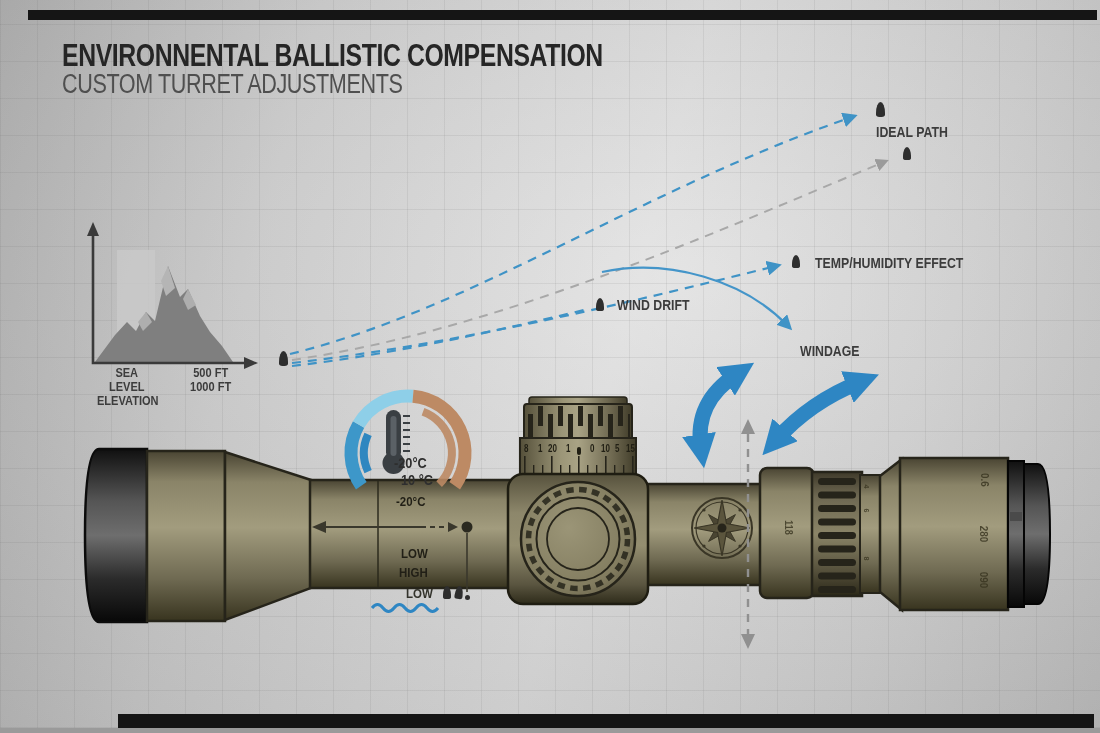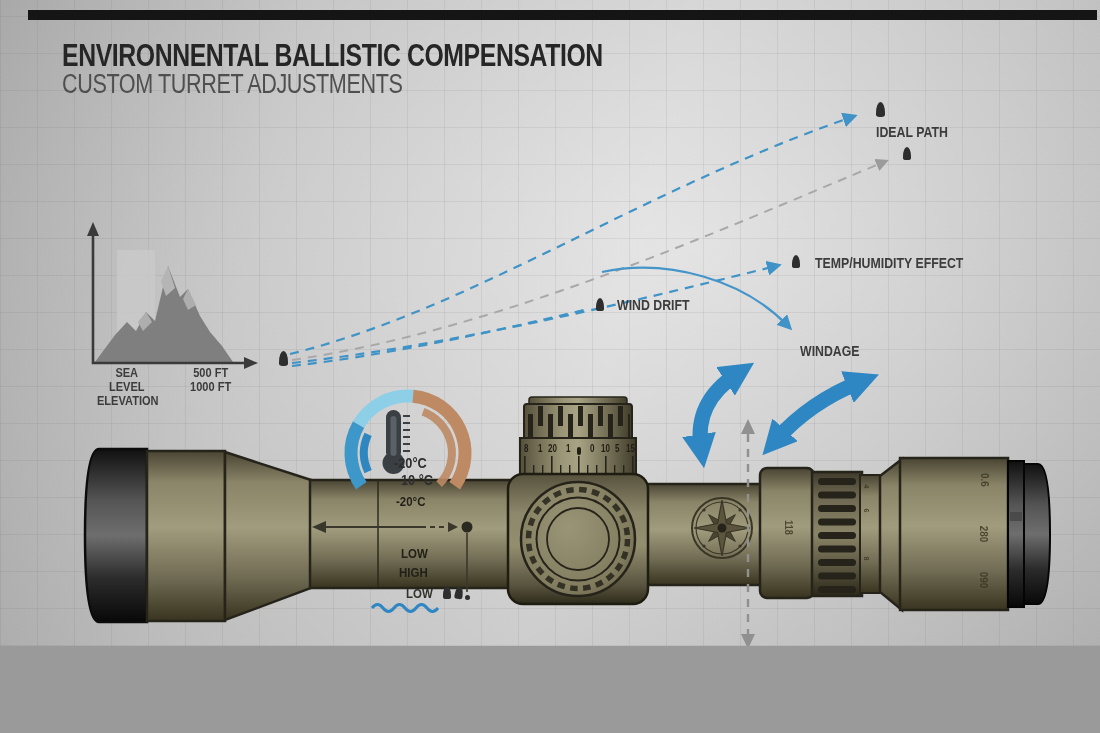--- a/index.html
+++ b/index.html
@@ -1,17 +1,17 @@
 <!DOCTYPE html>
 <html><head>
 <meta charset="utf-8">
 <style>
   html,body{margin:0;padding:0;background:#9a9a9a;}
   .stage{
-    position:relative;width:1100px;height:646px;overflow:hidden;
+    position:relative;width:1100px;height:728px;overflow:hidden;
     font-family:"Liberation Sans",sans-serif;
     background-image:
       repeating-linear-gradient(90deg, rgba(90,90,90,.10) 0 1px, transparent 1px 37px),
       repeating-linear-gradient(0deg, rgba(90,90,90,.10) 0 1px, transparent 1px 37px),
       radial-gradient(ellipse at 62% 38%, rgba(255,255,255,.30), rgba(0,0,0,.10)),
       linear-gradient(105deg,#b4b4b4 0%,#cccccc 25%,#dadada 55%,#cccccc 80%,#bdbdbd 100%);
   }
   .bar{position:absolute;background:#151515;}
   .txt{position:absolute;color:#3c3c3c;font-weight:700;transform:scaleX(.85);transform-origin:0 0;white-space:nowrap;}
   .title{font-size:31px;color:#262626;letter-spacing:-.5px;transform:scaleX(.8);}

